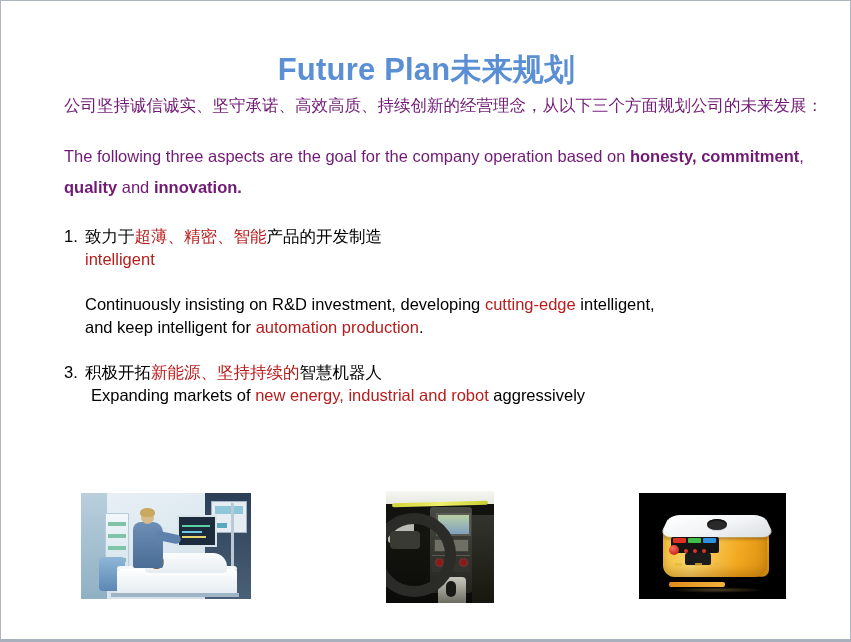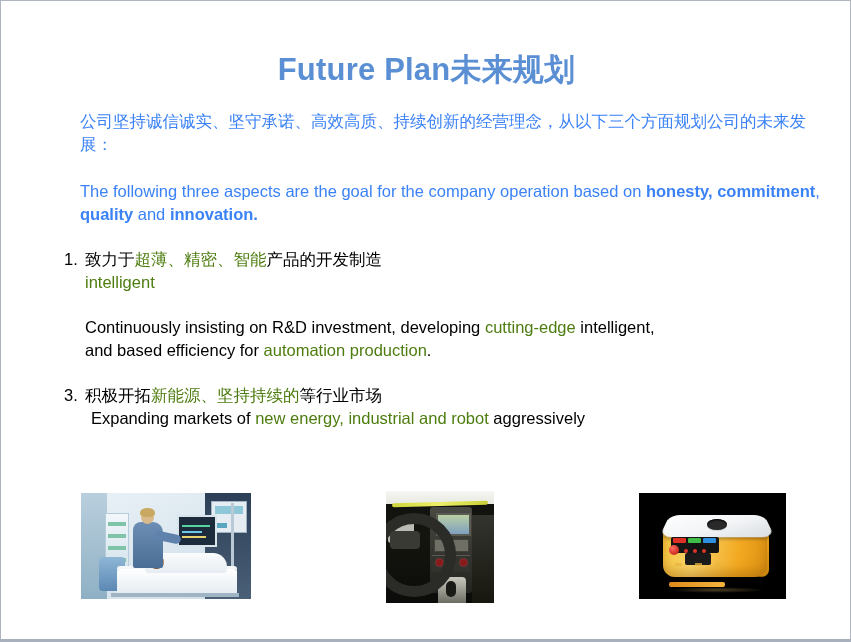--- a/index.html
+++ b/index.html
@@ -40,27 +40,27 @@
   }
 
   .body-area {
     position: absolute;
     top: 93px;
     left: 63px;
     width: 782px;
   }
 
   .para {
-    color: #3b82f6;
+    color: #701a75;
     font-size: 16.5px;
     line-height: 23px;
-    margin: 16px;
+    margin: 0;
   }
   .para-cn { font-size: 16.5px; letter-spacing: 0px; }
-  .para-en { margin-top: 24px; font-size: 16.5px; line-height: 23px; }
+  .para-en { margin-top: 24px; font-size: 16.5px; line-height: 31px; }
 
   b.bold { font-weight: bold; }
 
   .list {
     margin: 0;
     padding: 0;
     list-style: none;
   }
   .list-item {
     position: relative;
@@ -73,21 +73,21 @@
     display: block;
     white-space: nowrap;
   }
   .li-num {
     display: inline-block;
     width: 21px;
   }
   .li-indent { padding-left: 21px; display: block; white-space: nowrap; }
   .li-indent-2 { padding-left: 27px; display: block; white-space: nowrap; }
 
-  .blue { color: #4d7c0f; text-align: center; }
+  .blue { color: #b91c1c; text-align: center; }
 
   
   .pictures {
     position: absolute;
     left: 0;
     top: 490px;
     width: 851px;
     height: 112px;
   }
   .pic {
@@ -230,25 +230,25 @@
 
     <ul class="list">
 
       <li class="list-item">
         <span class="li-line"><span class="li-num">1.</span><span>致力于</span><span class="blue">超薄、精密、智能</span><span>产品的开发制造</span></span>
         <span class="li-indent"><span class="blue">intelligent</span></span>
       </li>
 
       <li class="list-item">
         <span class="li-indent"><span>Continuously insisting on R&amp;D investment, developing </span><span class="blue">cutting-edge</span><span> intelligent,</span></span>
-        <span class="li-indent"><span>and based efficiency for </span><span class="blue">automation production</span><span>.</span></span>
+        <span class="li-indent"><span>and keep intelligent for </span><span class="blue">automation production</span><span>.</span></span>
       </li>
 
       <li class="list-item">
-        <span class="li-line"><span class="li-num">3.</span><span>积极开拓</span><span class="blue">新能源、坚持持续的</span><span>等行业市场</span></span>
+        <span class="li-line"><span class="li-num">3.</span><span>积极开拓</span><span class="blue">新能源、坚持持续的</span><span>智慧机器人</span></span>
         <span class="li-indent-2"><span>Expanding markets of </span><span class="blue">new energy, industrial and robot</span><span> aggressively</span></span>
       </li>
 
     </ul>
   </div>
 
   <div class="pictures">
 
     <div class="pic pic-hospital">
       <div class="h-wallL"></div>

